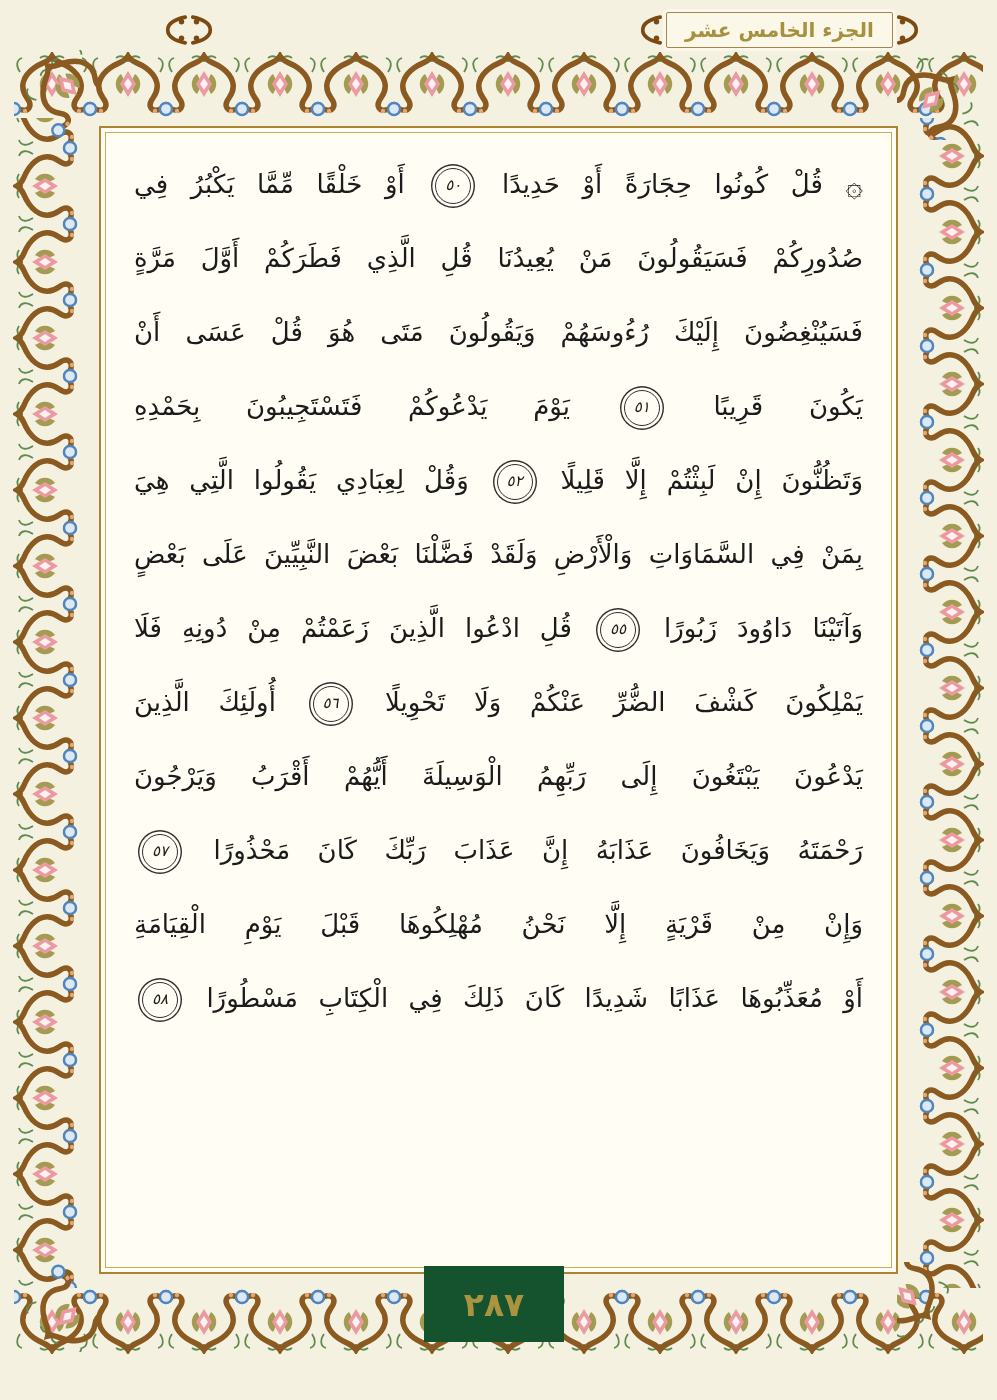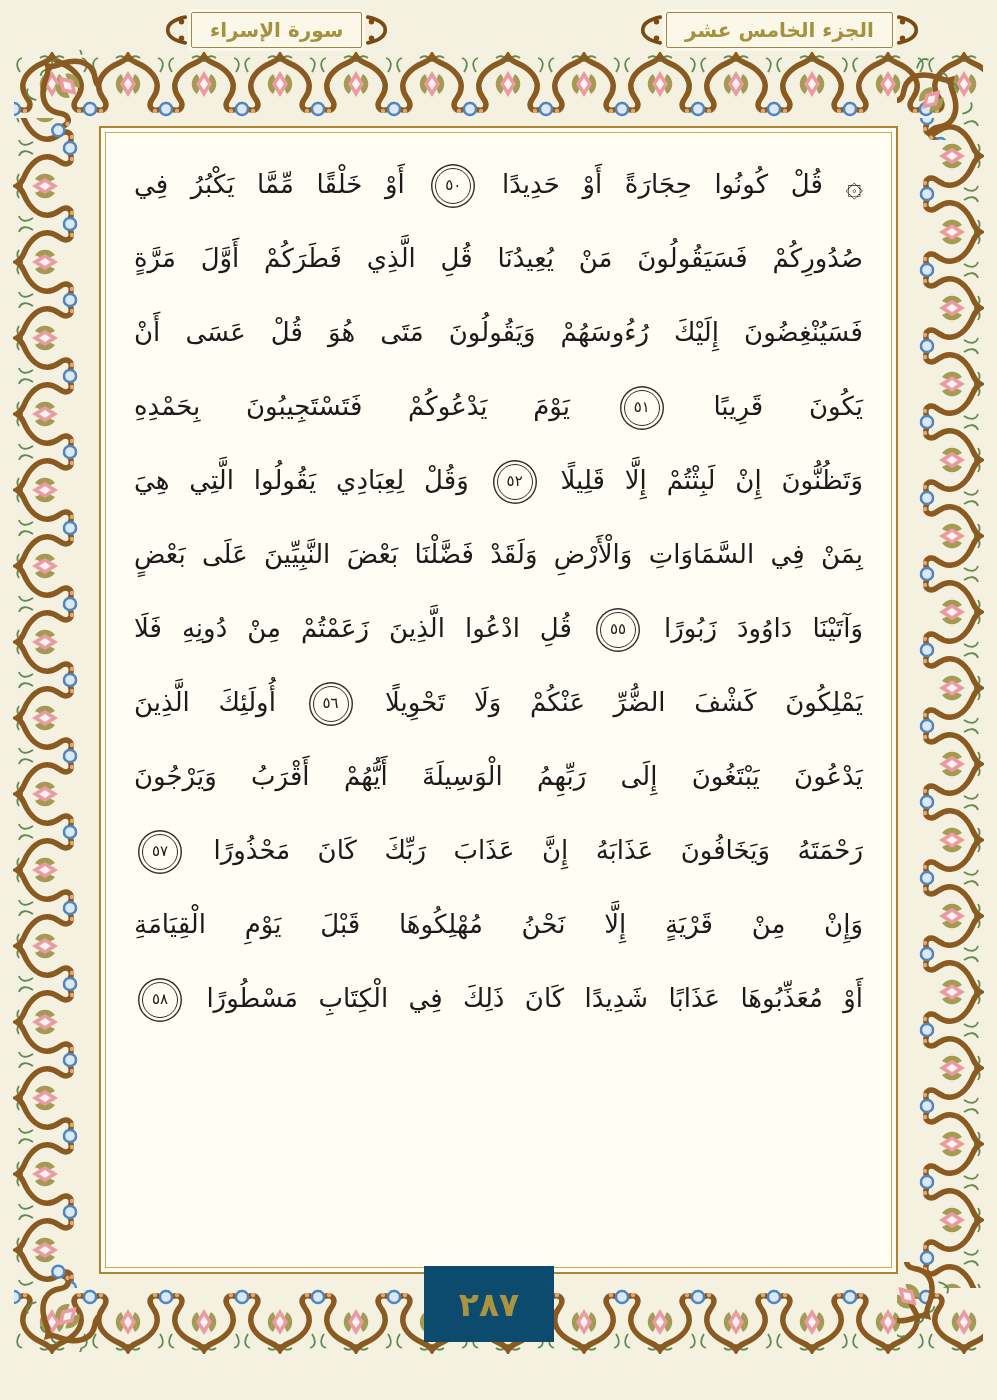--- a/index.html
+++ b/index.html
@@ -43,26 +43,27 @@
     height:74px;line-height:74px;font-size:26px;color:#1b1b1b;
     font-family:"DejaVu Sans",sans-serif;
   }
   .aya{
     display:inline-flex;align-items:center;justify-content:center;
     width:34px;height:34px;border-radius:50%;
     border:1.4px solid #2e2e2e;
     box-shadow:0 0 0 2.6px #fffdf4,0 0 0 4px #2e2e2e;
     font-size:15px;line-height:1;vertical-align:middle;margin:0 8px;color:#1b1b1b;
     background:#fffdf4;
+    font-style:italic;
   }
   .orn{font-size:30px;vertical-align:middle;color:#111;}
   
   .page-num-box{
-    position:absolute;left:424px;top:1266px;width:130px;height:76px;
-    background:#0c4a6e;display:flex;align-items:center;justify-content:center;
+    position:absolute;left:424px;top:1266px;width:140px;height:76px;
+    background:#14532d;display:flex;align-items:center;justify-content:center;
     color:#ab9440;font-size:33px;font-weight:bold;z-index:5;
   }
 </style>
 </head>
 <body>
 
 <div class="sheet">
 
   <svg width="0" height="0" style="position:absolute">
     <defs>
@@ -81,21 +82,20 @@
       </g>
     </defs>
   </svg>
 
   <div class="cartouche cart-surah">
     <svg class="bracket" viewBox="0 0 24 34">
       <path d="M22,3 C8,6 3,11 3,17 C3,23 8,28 22,31" fill="none" stroke="#7b4a12" stroke-width="4" stroke-linecap="round"></path>
       <circle cx="18" cy="8" r="3" fill="#7b4a12"></circle>
         <circle cx="18" cy="26" r="3" fill="#7b4a12"></circle>
     </svg>
-    <div class="cart-box">سورة الإسراء</div>
     <svg class="bracket" viewBox="0 0 24 34" style="transform:scaleX(-1)">
       <path d="M22,3 C8,6 3,11 3,17 C3,23 8,28 22,31" fill="none" stroke="#7b4a12" stroke-width="4" stroke-linecap="round"></path>
       <circle cx="18" cy="8" r="3" fill="#7b4a12"></circle>
         <circle cx="18" cy="26" r="3" fill="#7b4a12"></circle>
     </svg>
   </div>
 
   <div class="cartouche cart-juz">
     <svg class="bracket" viewBox="0 0 24 34">
       <path d="M22,3 C8,6 3,11 3,17 C3,23 8,28 22,31" fill="none" stroke="#7b4a12" stroke-width="4" stroke-linecap="round"></path>

